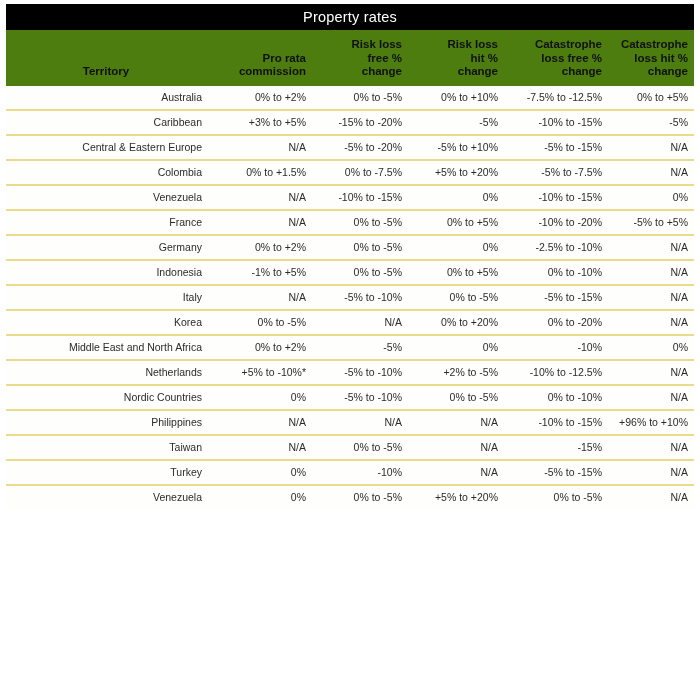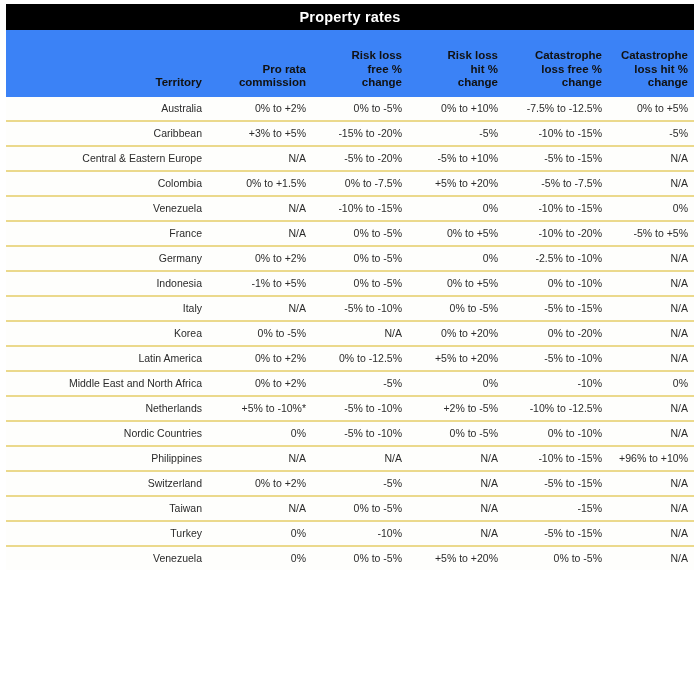--- a/index.html
+++ b/index.html
@@ -25,43 +25,44 @@
     margin: 4px 6px 0 6px;
     height: 26px;
     background: #000000;
     color: #ffffff;
     display: flex;
     align-items: center;
     justify-content: center;
   }
   .title-bar .title-text {
     font-size: 14.5px;
-    font-weight: bold;
+    font-weight: normal;
     letter-spacing: 0.2px;
   }
   
   table.rates {
     width: 688px;
     margin: 0 6px;
     border-collapse: collapse;
     table-layout: fixed;
   }
   thead.head-band th {
-    background: #3b82f6;
+    background: #4d7c0f;
     color: #111111;
     font-size: 11.5px;
     font-weight: bold;
     line-height: 13.5px;
     vertical-align: bottom;
-    padding: 19px 6px 7px 4px;
+    padding: 8px 6px 7px 4px;
     text-align: right;
     border: 0;
   }
   thead.head-band th.col-territory {
     padding-right: 10px;
+    text-align: center;
   }
   
   col.c-territory { width: 206px; }
   col.c-prorata   { width: 100px; }
   col.c-rlf       { width: 96px; }
   col.c-rlh       { width: 96px; }
   col.c-clf       { width: 104px; }
   col.c-clh       { width: 86px; }
 
   tbody.body-rows td {
@@ -185,28 +186,20 @@
         </tr>
         <tr>
           <td class="col-territory">Korea</td>
           <td>0% to -5%</td>
           <td>N/A</td>
           <td>0% to +20%</td>
           <td>0% to -20%</td>
           <td>N/A</td>
         </tr>
         <tr>
-          <td class="col-territory">Latin America</td>
-          <td>0% to +2%</td>
-          <td>0% to -12.5%</td>
-          <td>+5% to +20%</td>
-          <td>-5% to -10%</td>
-          <td>N/A</td>
-        </tr>
-        <tr>
           <td class="col-territory">Middle East and North Africa</td>
           <td>0% to +2%</td>
           <td>-5%</td>
           <td>0%</td>
           <td>-10%</td>
           <td>0%</td>
         </tr>
         <tr>
           <td class="col-territory">Netherlands</td>
           <td>+5% to -10%*</td>
@@ -225,28 +218,20 @@
         </tr>
         <tr>
           <td class="col-territory">Philippines</td>
           <td>N/A</td>
           <td>N/A</td>
           <td>N/A</td>
           <td>-10% to -15%</td>
           <td>+96% to +10%</td>
         </tr>
         <tr>
-          <td class="col-territory">Switzerland</td>
-          <td>0% to +2%</td>
-          <td>-5%</td>
-          <td>N/A</td>
-          <td>-5% to -15%</td>
-          <td>N/A</td>
-        </tr>
-        <tr>
           <td class="col-territory">Taiwan</td>
           <td>N/A</td>
           <td>0% to -5%</td>
           <td>N/A</td>
           <td>-15%</td>
           <td>N/A</td>
         </tr>
         <tr>
           <td class="col-territory">Turkey</td>
           <td>0%</td>

